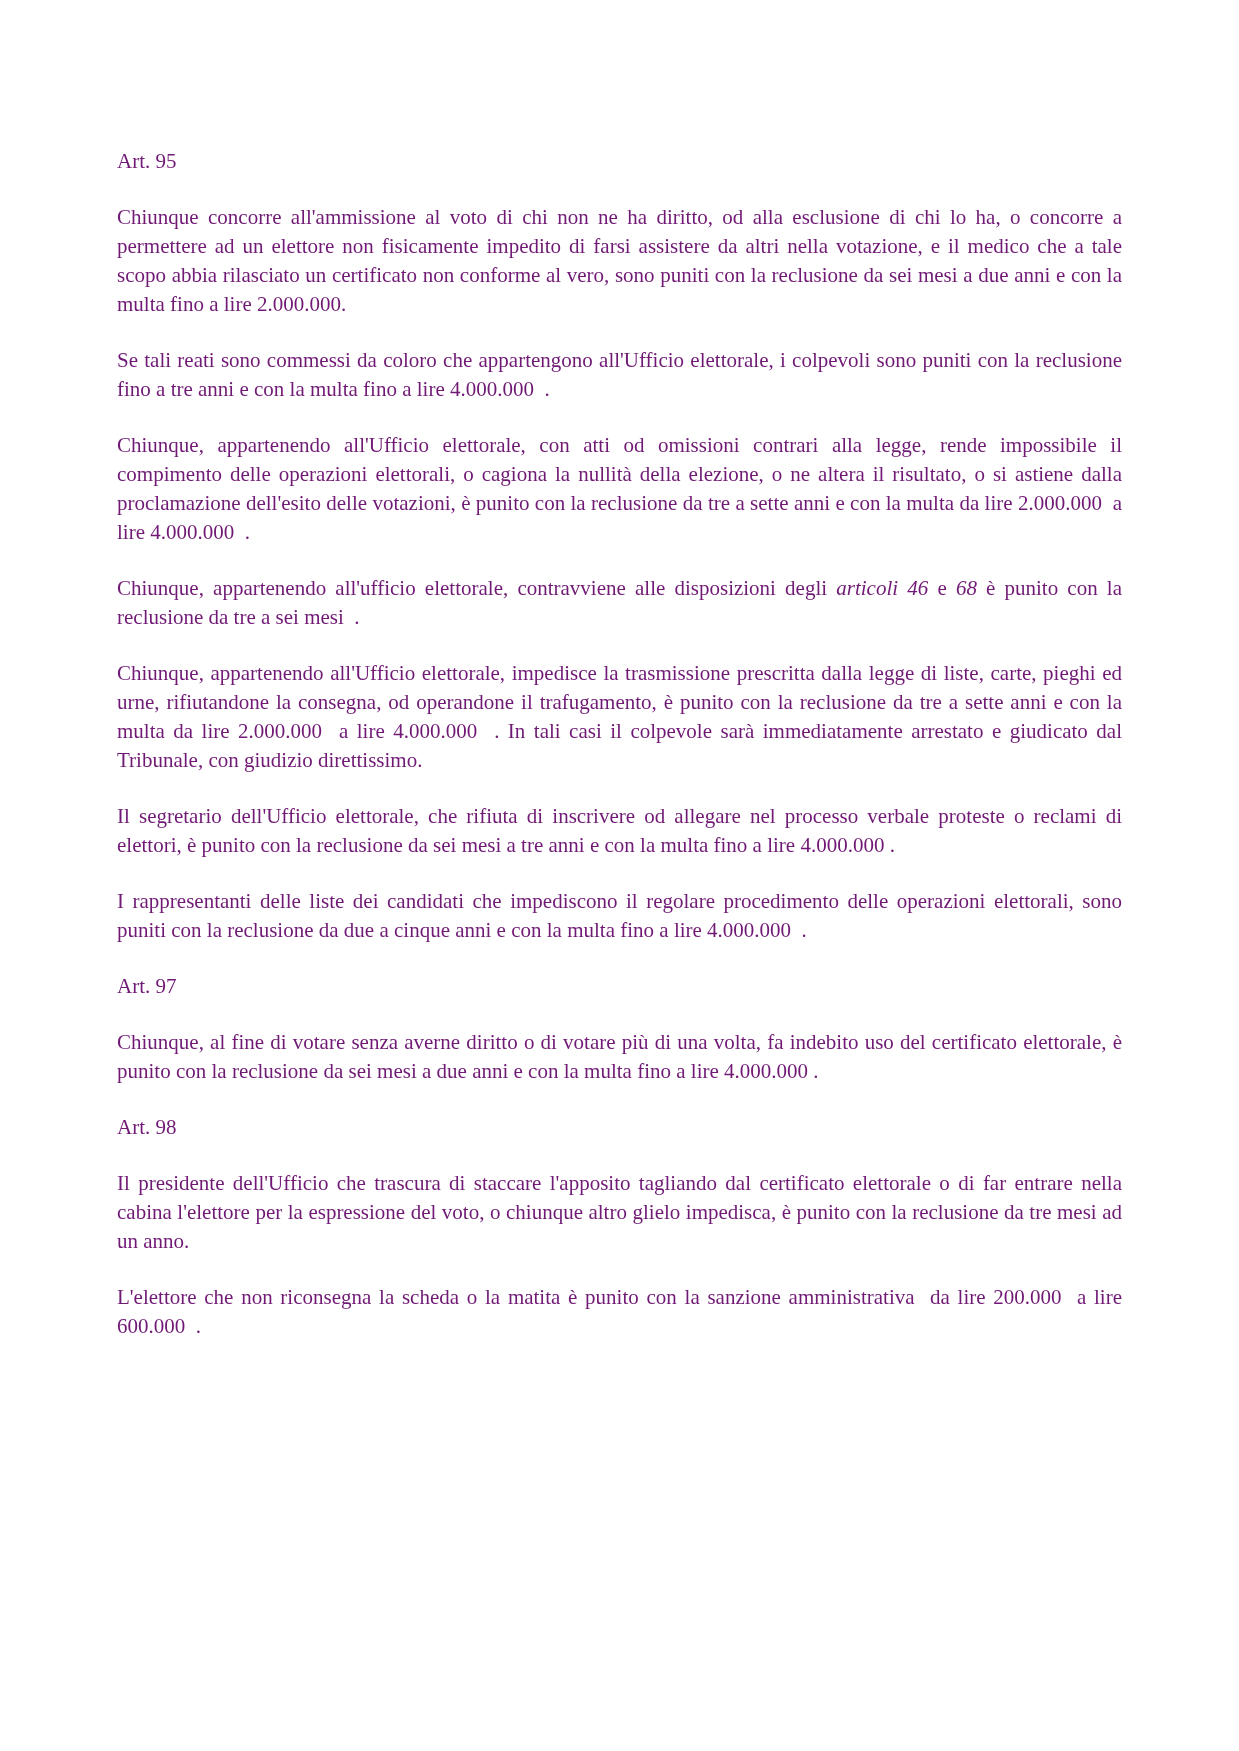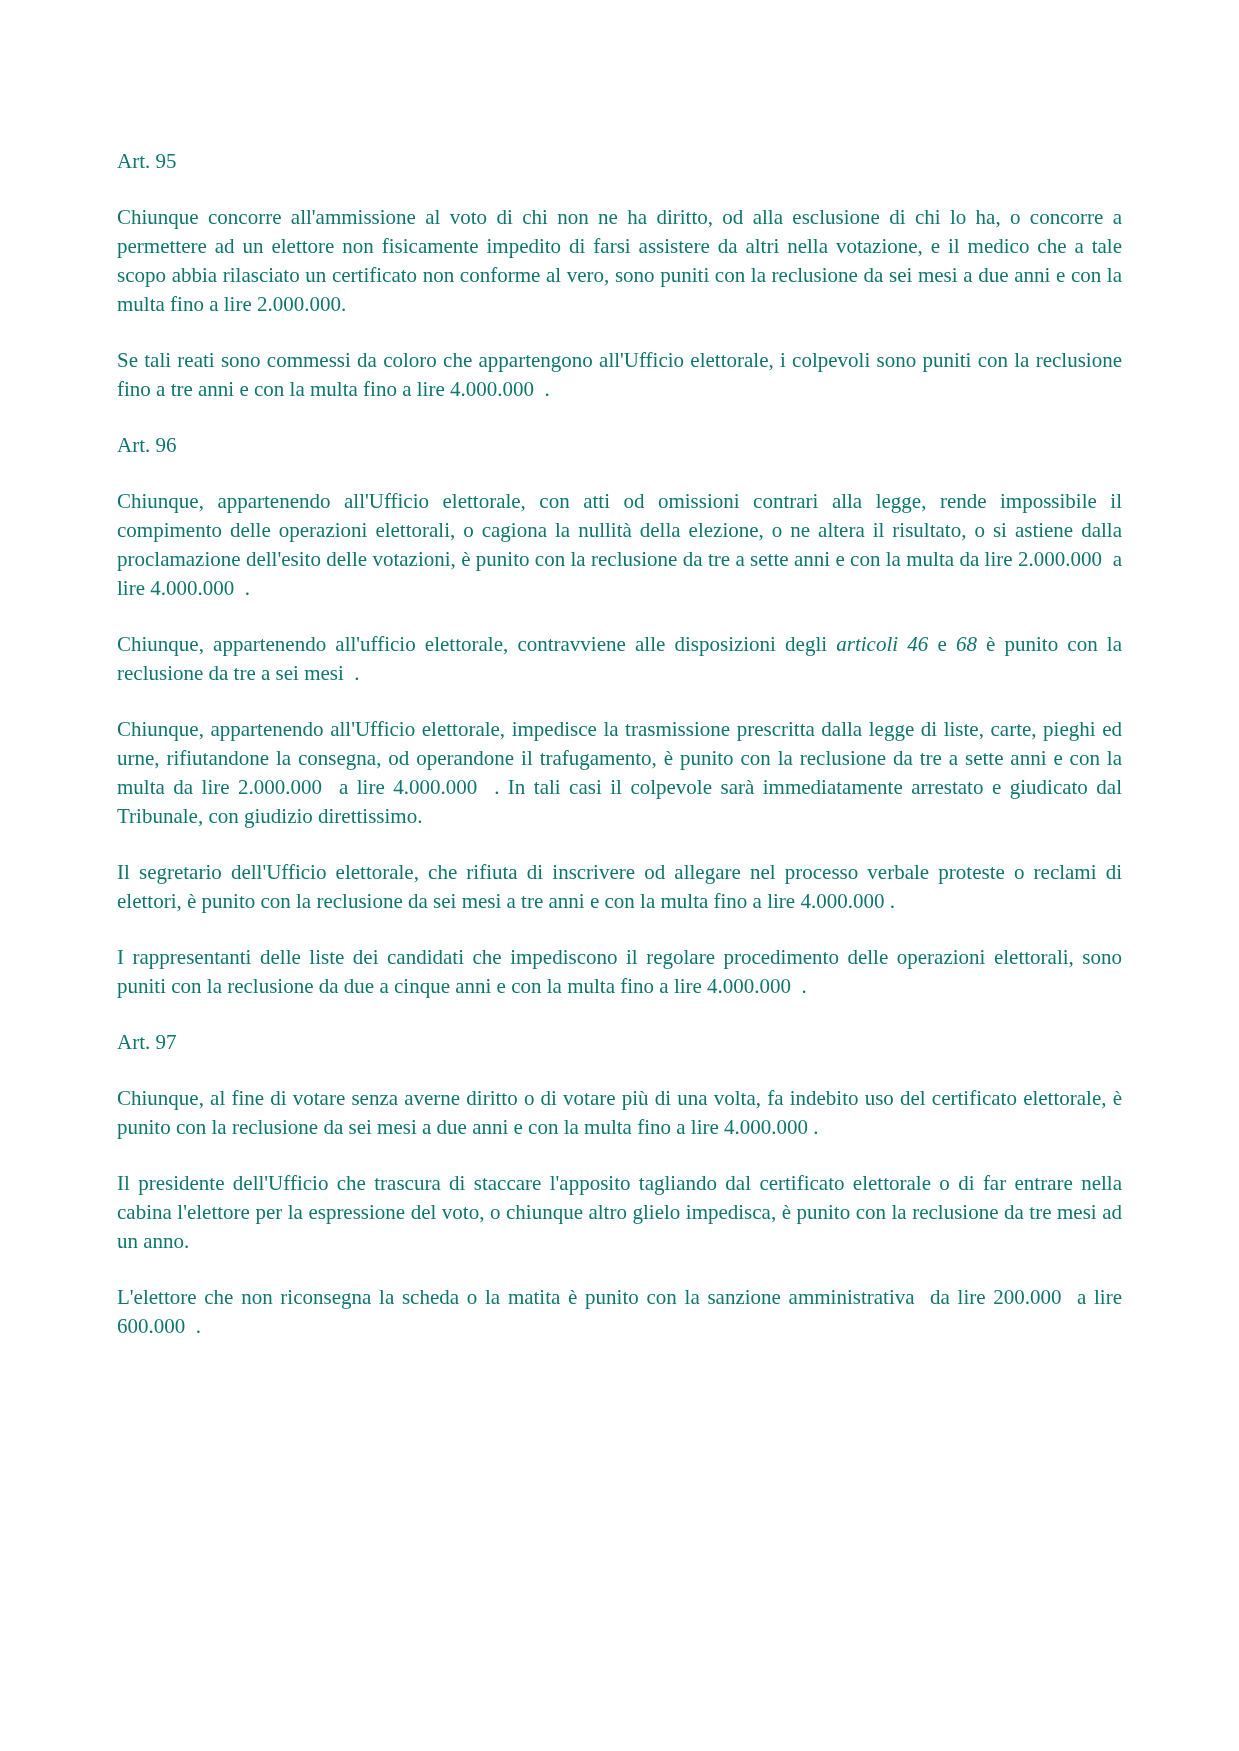--- a/index.html
+++ b/index.html
@@ -7,21 +7,21 @@
     padding: 0;
     background: #ffffff;
   }
   .page {
     position: relative;
     width: 1239px;
     height: 1751px;
     box-sizing: border-box;
     padding: 147px 117px 40px 117px;
     background: #ffffff;
-    color: #0f766e;
+    color: #701a75;
     font-family: "Liberation Serif", "DejaVu Serif", serif;
     font-size: 21px;
     line-height: 29px;
     overflow: hidden;
   }
   .art-heading {
     font-size: 21px;
     font-weight: normal;
     margin: 0 0 27px 0;
     text-align: left;
@@ -37,24 +37,24 @@
   }
 </style>
 </head>
 <body>
 
 <main class="page">
   <div id="doc-body">
       <h2 class="art-heading">Art. 95</h2>
       <p class="para"><span>Chiunque concorre all'ammissione al voto di chi non ne ha diritto, od alla esclusione di chi lo ha, o concorre a permettere ad un elettore non fisicamente impedito di farsi assistere da altri nella votazione, e il medico che a tale scopo abbia rilasciato un certificato non conforme al vero, sono puniti con la reclusione da sei mesi a due anni e con la multa fino a lire 2.000.000.</span></p>
       <p class="para"><span>Se tali reati sono commessi da coloro che appartengono all'Ufficio elettorale, i colpevoli sono puniti con la reclusione fino a tre anni e con la multa fino a lire 4.000.000&nbsp; .</span></p>
-      <h2 class="art-heading">Art. 96</h2>
       <p class="para"><span>Chiunque, appartenendo all'Ufficio elettorale, con atti od omissioni contrari alla legge, rende impossibile il compimento delle operazioni elettorali, o cagiona la nullità della elezione, o ne altera il risultato, o si astiene dalla proclamazione dell'esito delle votazioni, è punito con la reclusione da tre a sette anni e con la multa da lire 2.000.000&nbsp; a lire 4.000.000&nbsp; .</span></p>
       <p class="para"><span>Chiunque, appartenendo all'ufficio elettorale, contravviene alle disposizioni degli </span><span class="em">articoli 46</span><span> e </span><span class="em">68</span><span> è punito con la reclusione da tre a sei mesi&nbsp; .</span></p>
       <p class="para"><span>Chiunque, appartenendo all'Ufficio elettorale, impedisce la trasmissione prescritta dalla legge di liste, carte, pieghi ed urne, rifiutandone la consegna, od operandone il trafugamento, è punito con la reclusione da tre a sette anni e con la multa da lire 2.000.000&nbsp; a lire 4.000.000&nbsp; . In tali casi il colpevole sarà immediatamente arrestato e giudicato dal Tribunale, con giudizio direttissimo.</span></p>
       <p class="para"><span>Il segretario dell'Ufficio elettorale, che rifiuta di inscrivere od allegare nel processo verbale proteste o reclami di elettori, è punito con la reclusione da sei mesi a tre anni e con la multa fino a lire 4.000.000&nbsp;.</span></p>
       <p class="para"><span>I rappresentanti delle liste dei candidati che impediscono il regolare procedimento delle operazioni elettorali, sono puniti con la reclusione da due a cinque anni e con la multa fino a lire 4.000.000&nbsp; .</span></p>
       <h2 class="art-heading">Art. 97</h2>
       <p class="para"><span>Chiunque, al fine di votare senza averne diritto o di votare più di una volta, fa indebito uso del certificato elettorale, è punito con la reclusione da sei mesi a due anni e con la multa fino a lire 4.000.000&nbsp;.</span></p>
+      <h2 class="art-heading">Art. 98</h2>
       <p class="para"><span>Il presidente dell'Ufficio che trascura di staccare l'apposito tagliando dal certificato elettorale o di far entrare nella cabina l'elettore per la espressione del voto, o chiunque altro glielo impedisca, è punito con la reclusione da tre mesi ad un anno.</span></p>
       <p class="para"><span>L'elettore che non riconsegna la scheda o la matita è punito con la sanzione amministrativa&nbsp; da lire 200.000&nbsp; a lire 600.000&nbsp; .</span></p>
     </div>
 </main>
 
 </body></html>

